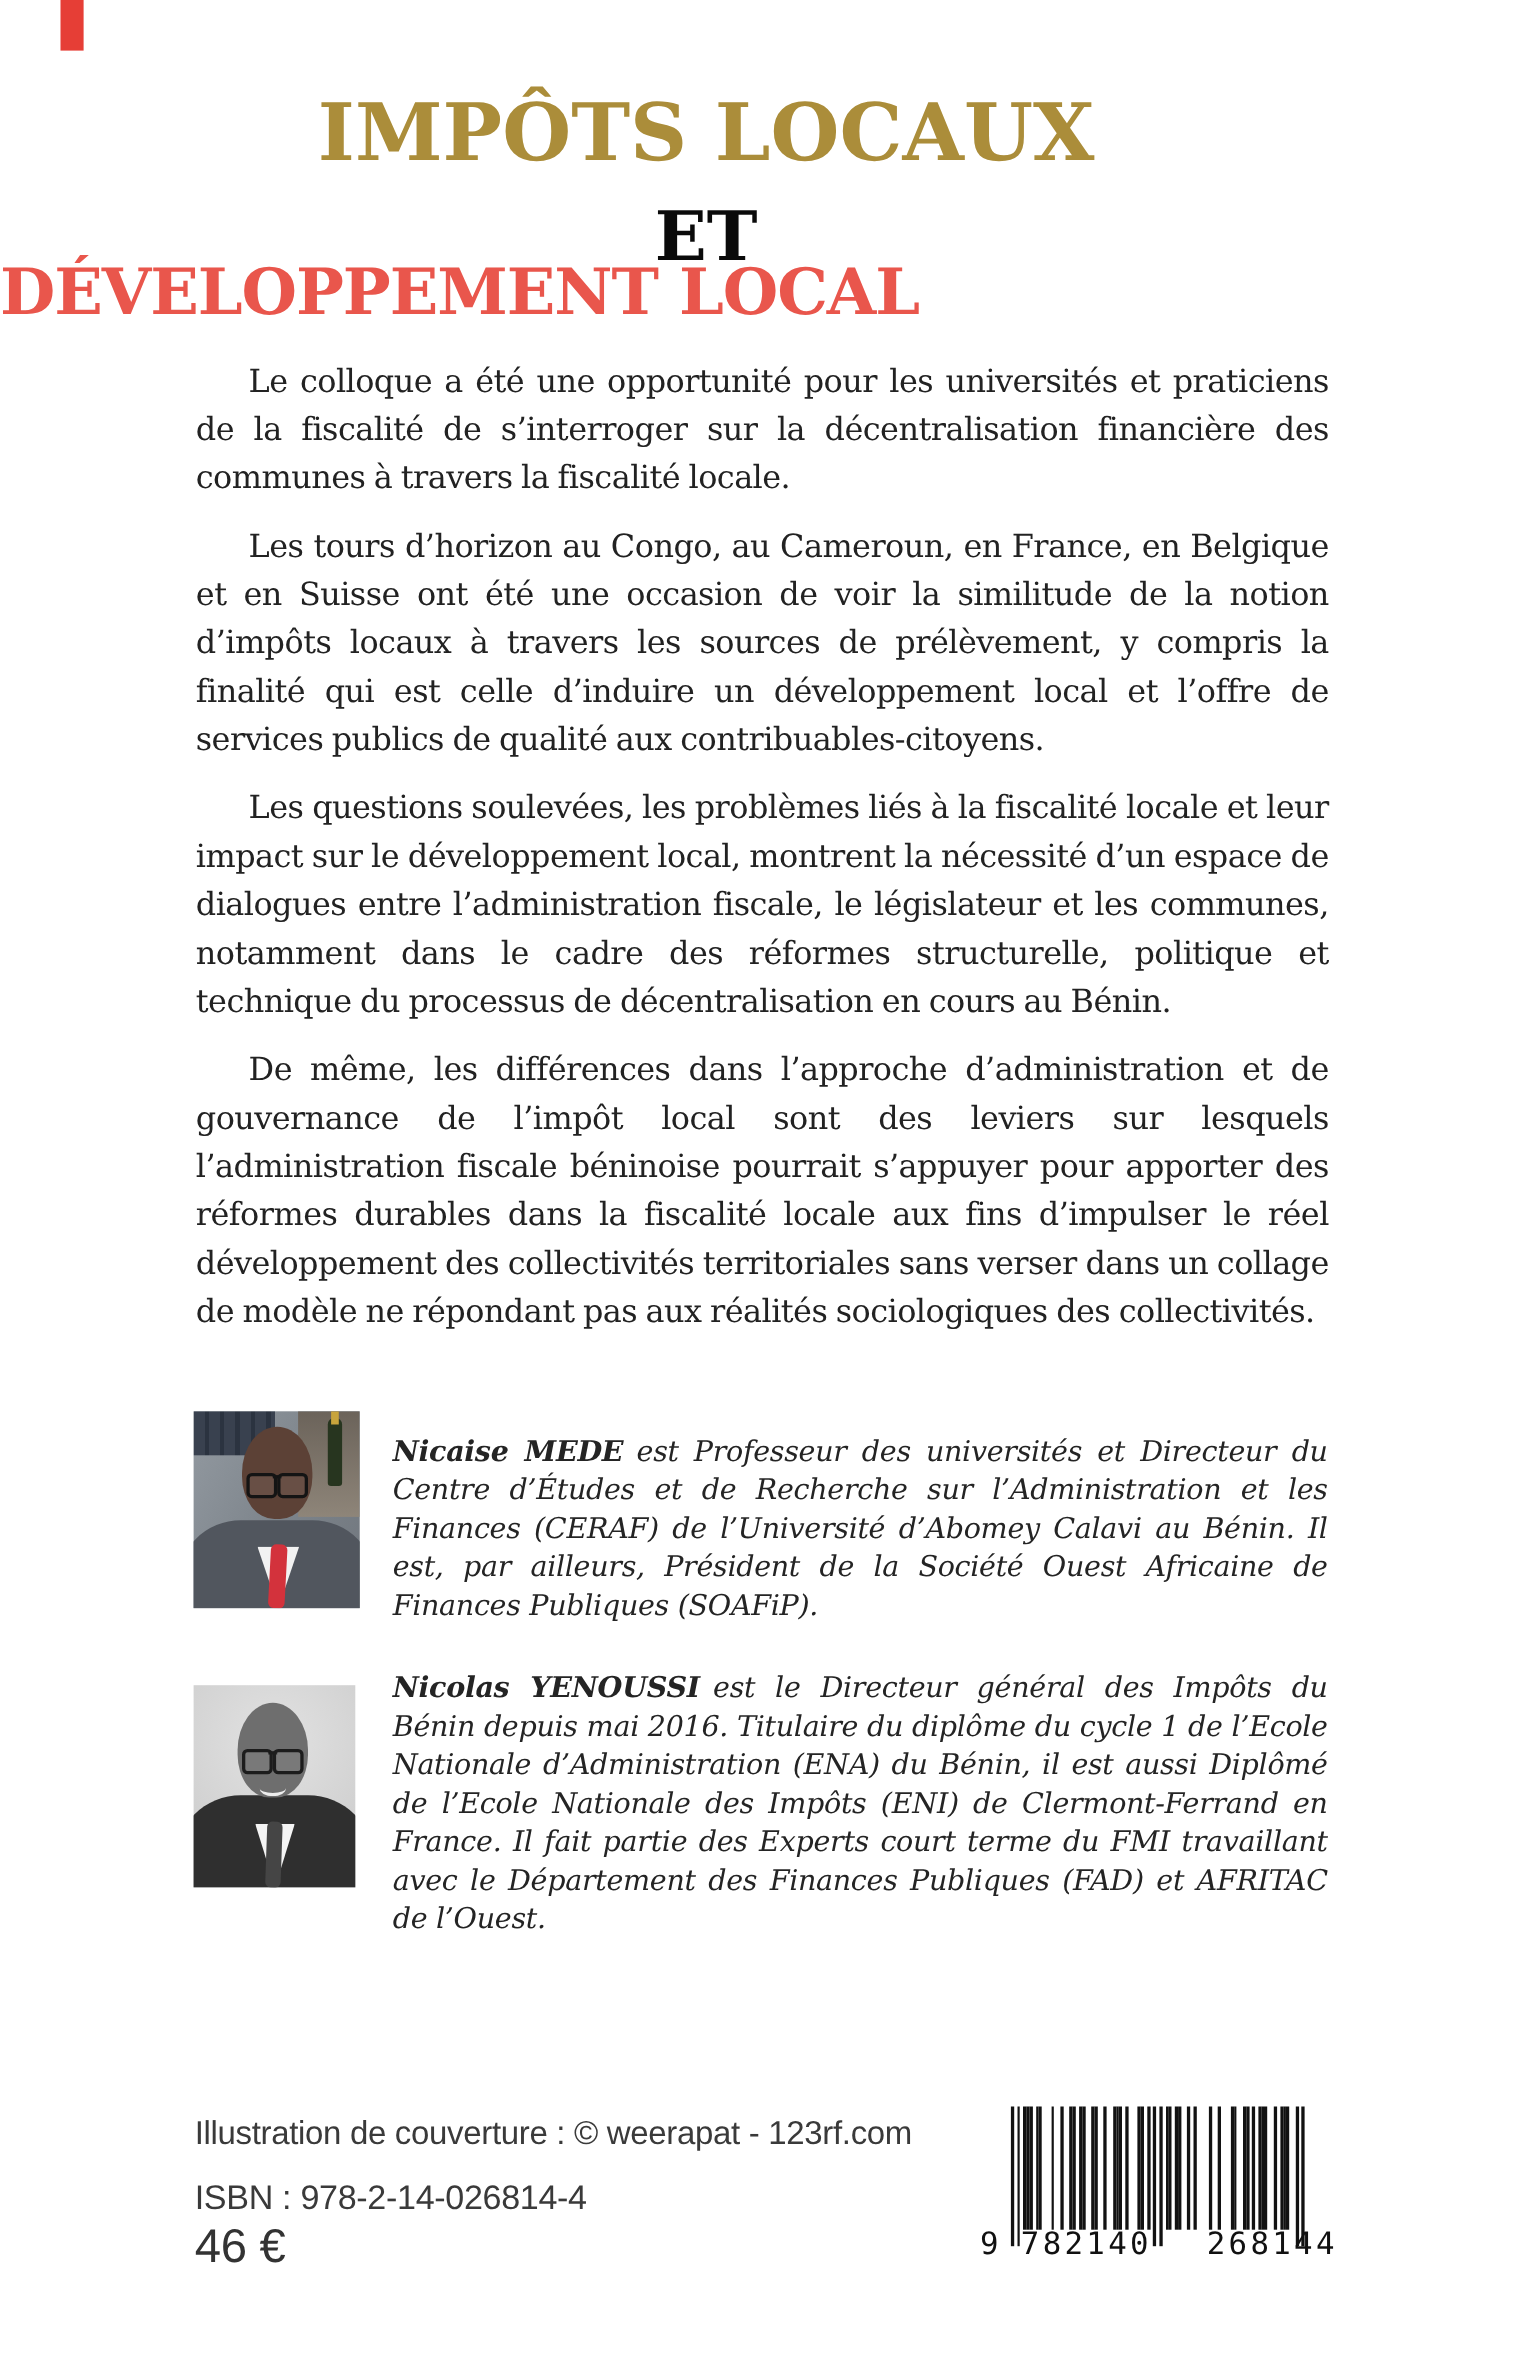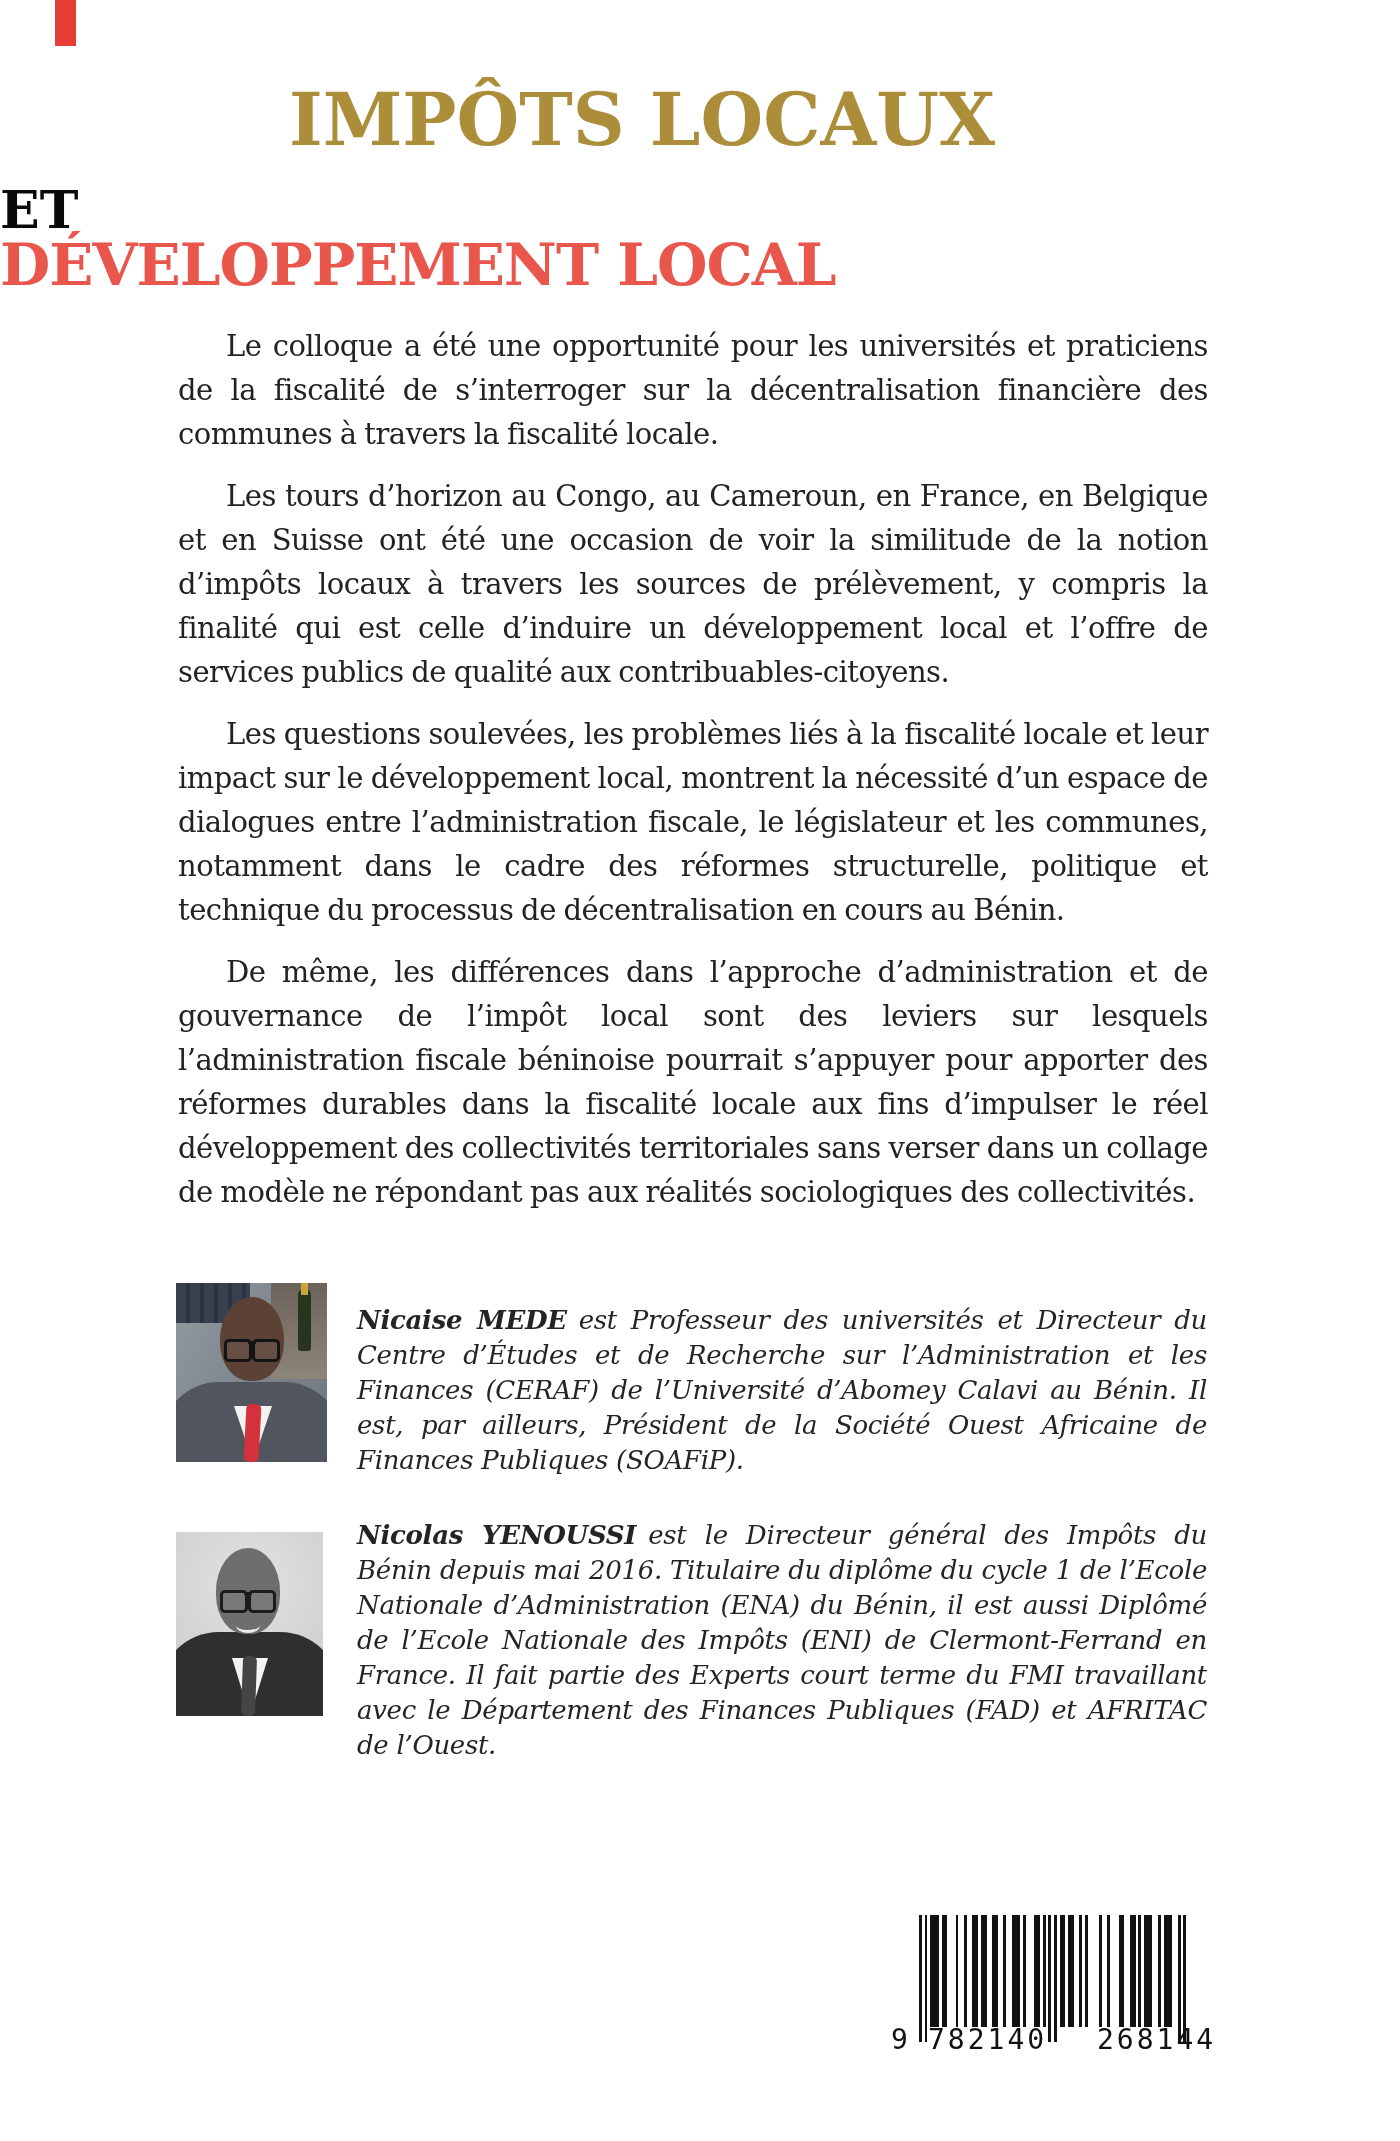--- a/index.html
+++ b/index.html
@@ -5,22 +5,22 @@
   html,body{margin:0;padding:0;background:#ffffff;}
   .page{position:relative;width:1284px;height:2141px;background:#ffffff;overflow:hidden;
         font-family:"DejaVu Serif",serif;color:#1f1f1f;}
 
   
   .corner-mark{position:absolute;left:55px;top:0;width:21px;height:46px;background:#e63e36;}
 
   
   .h-gold{position:absolute;left:0;top:84px;width:100%;margin:0;text-align:center;
           font-size:72px;line-height:1;font-weight:bold;color:#ab8d3a;letter-spacing:0px;}
-  .h-et{position:absolute;left:0;top:184px;width:100%;margin:0;
-        font-size:52px;line-height:1;font-weight:bold;color:#0a0a0a;}
+  .h-et{position:absolute;left:0;top:184px;width:100%;margin:0;text-align:center;
+        font-size:62px;line-height:1;font-weight:bold;color:#0a0a0a;}
   .h-red{position:absolute;left:0;top:236px;width:100%;margin:0;text-align:left;
          font-size:58px;line-height:1;font-weight:bold;color:#e9564c;letter-spacing:-1px;}
 
   
   .synopsis{position:absolute;left:178px;top:324px;width:1030px;}
   .synopsis p{margin:0 0 18px 0;font-size:29px;line-height:44px;text-align:justify;
               text-indent:48px;letter-spacing:-0.5px;word-spacing:-1px;color:#222;}
 
   
   .author-row{position:absolute;left:0;width:1400px;}
@@ -128,20 +128,25 @@
       <div class="glasses">
         <div class="lens l"></div>
         <div class="bridge"></div>
         <div class="lens r"></div>
       </div>
       <div class="smile"></div>
     </div>
     <p class="bio"><strong class="bio-name">Nicolas YENOUSSI</strong><span>est le Directeur général des Impôts du Bénin depuis mai 2016. Titulaire du diplôme du cycle 1 de l’Ecole Nationale d’Administration (ENA) du Bénin, il est aussi Diplômé de l’Ecole Nationale des Impôts (ENI) de Clermont-Ferrand en France. Il fait partie des Experts court terme du FMI travaillant avec le Département des Finances Publiques (FAD) et AFRITAC de l’Ouest.</span></p>
   </section>
 
+  <div class="credits">
+    <p class="credit-line">Illustration de couverture : © weerapat - 123rf.com</p>
+    <p class="isbn-line">ISBN : 978-2-14-026814-4</p>
+    <p class="price-line">46 €</p>
+  </div>
 
   <div class="barcode">
     <div class="bars">
         <div class="bcm b tall"></div>
         <div class="bcm tall"></div>
         <div class="bcm b tall"></div>
         <div class="bcm"></div>
         <div class="bcm b"></div>
         <div class="bcm b"></div>
         <div class="bcm b"></div>

